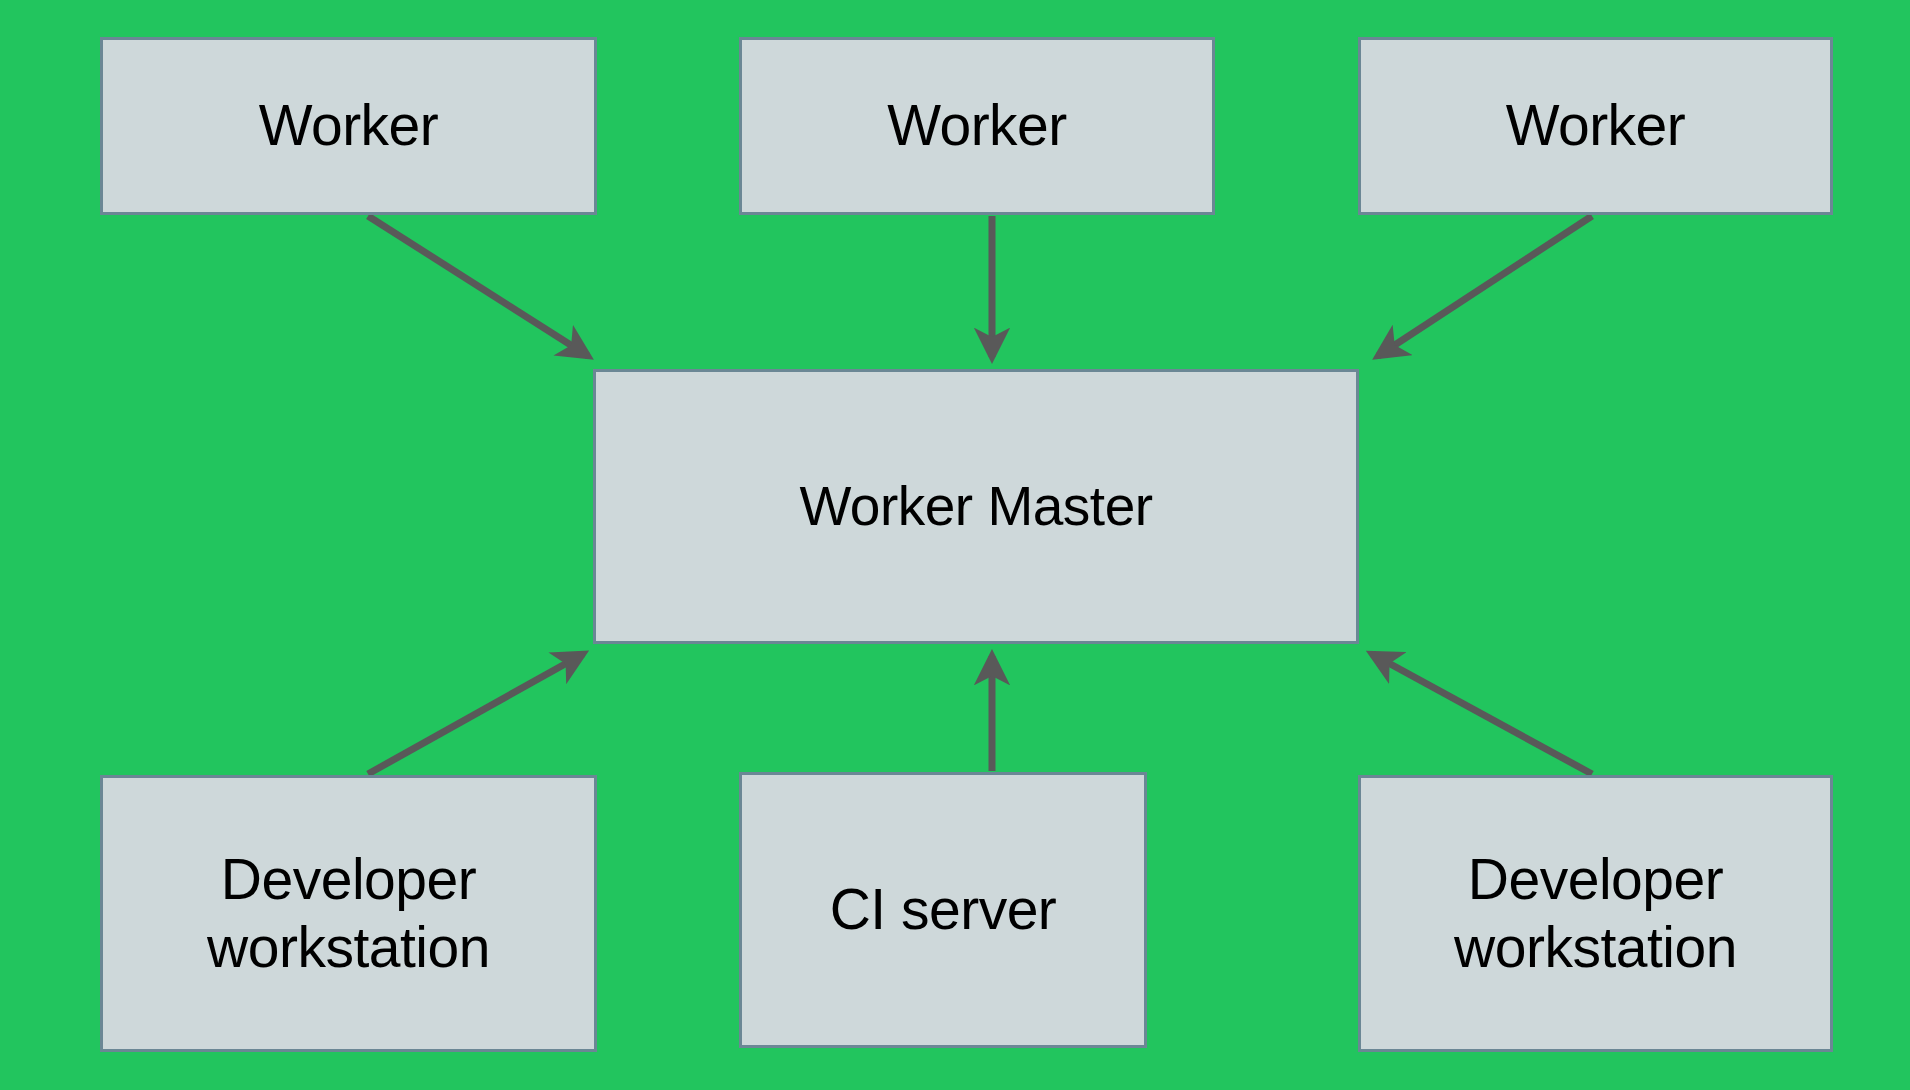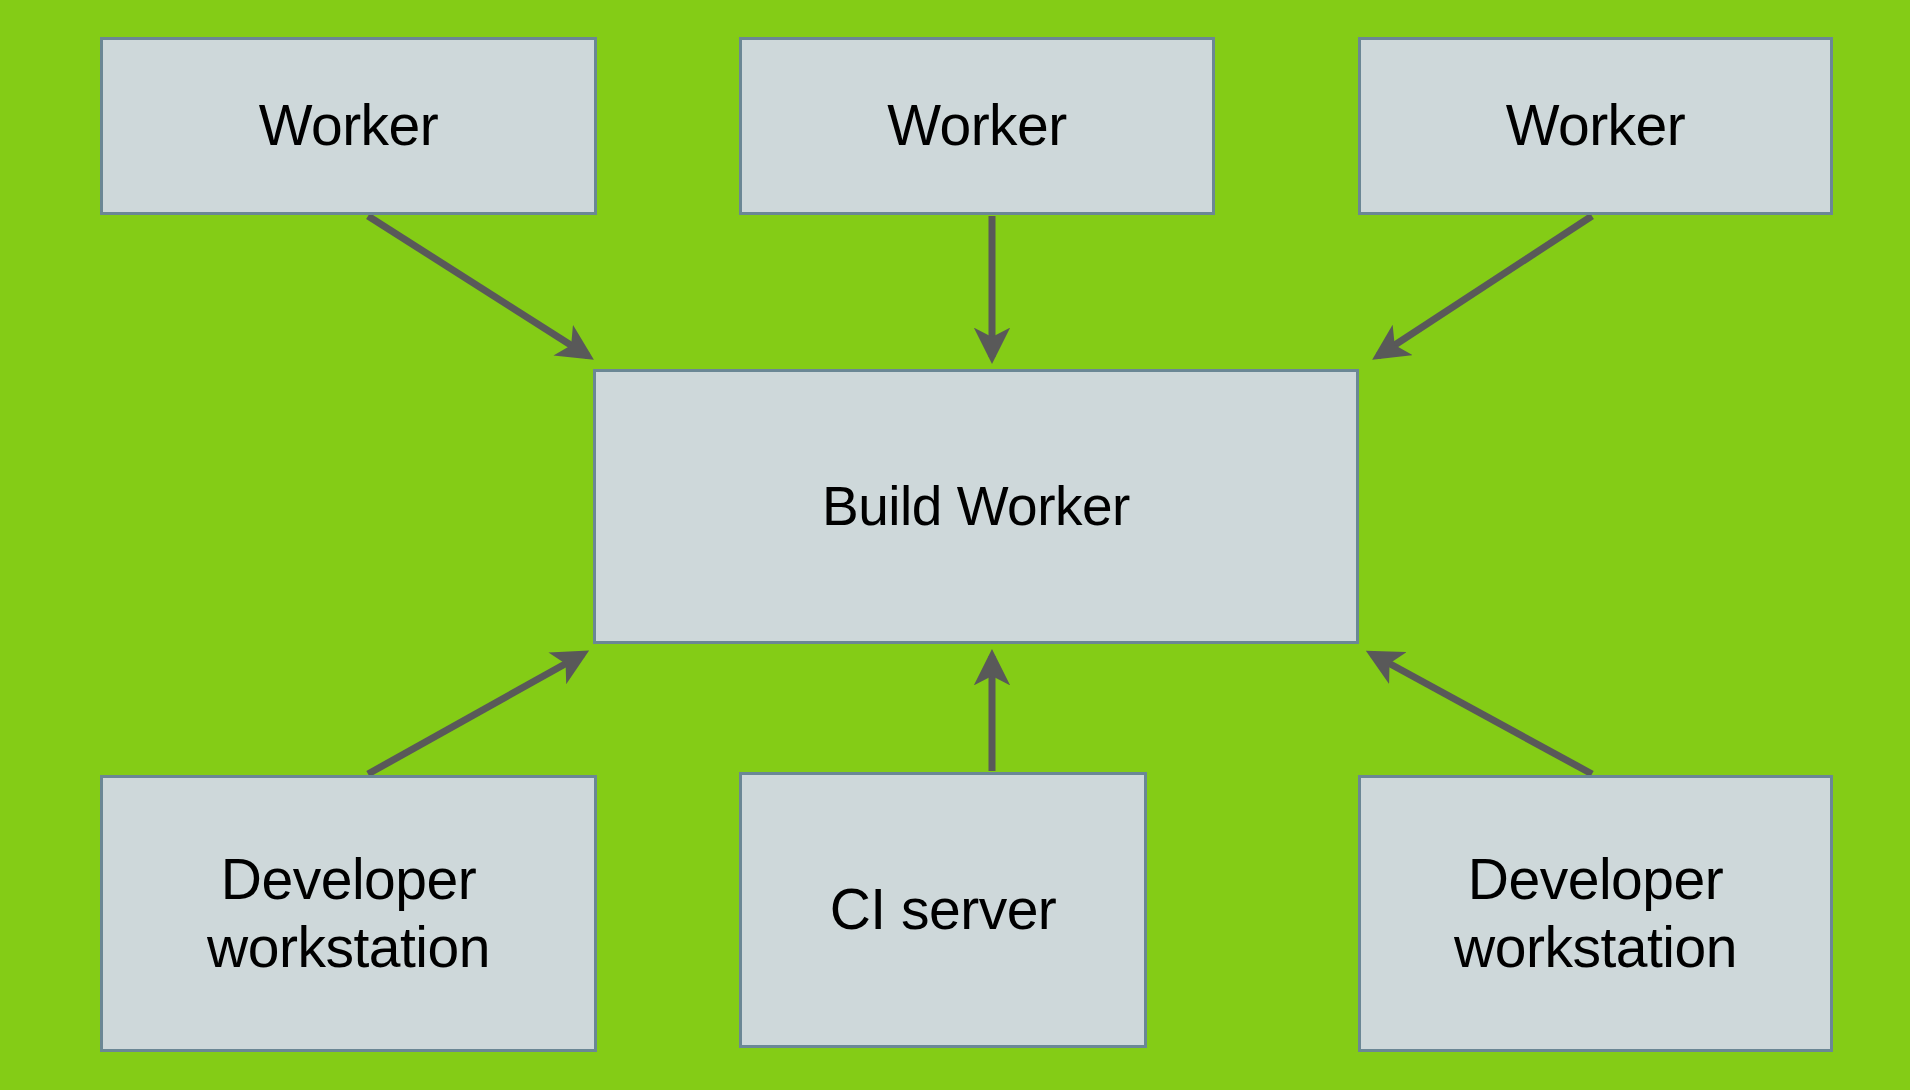--- a/index.html
+++ b/index.html
@@ -10,21 +10,21 @@
   body {
     width: 1910px;
     height: 1090px;
     font-family: "Liberation Sans", sans-serif;
     overflow: hidden;
   }
   #diagram-canvas {
     position: relative;
     width: 1910px;
     height: 1090px;
-    background: #84cc16;
+    background: #22c55e;
   }
   #edge-layer {
     position: absolute;
     left: 0;
     top: 0;
     width: 1910px;
     height: 1090px;
     pointer-events: none;
   }
   .node {
@@ -100,21 +100,21 @@
 
   <div class="node" id="node-worker-2">
     <span class="node-label size-lg">Worker</span>
   </div>
 
   <div class="node" id="node-worker-3">
     <span class="node-label size-lg">Worker</span>
   </div>
 
   <div class="node" id="node-build-master">
-    <span class="node-label size-md">Build Worker</span>
+    <span class="node-label size-md">Worker Master</span>
   </div>
 
   <div class="node" id="node-dev-workstation-left">
     <span class="node-label size-lg">Developer
 workstation</span>
   </div>
 
   <div class="node" id="node-ci-server">
     <span class="node-label size-lg">CI server</span>
   </div>

